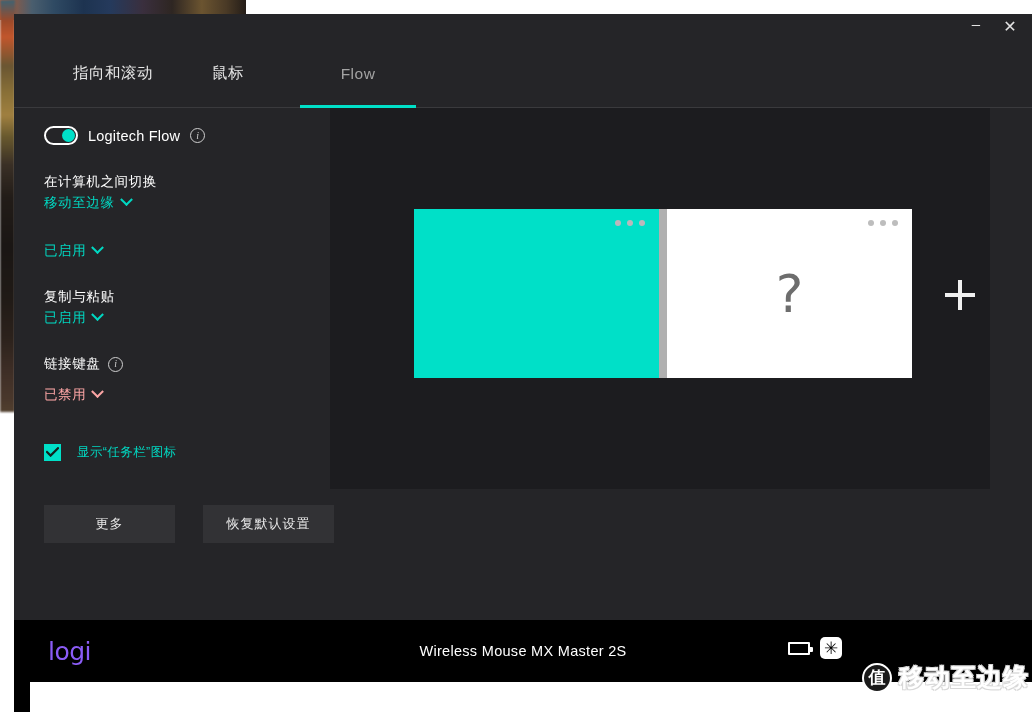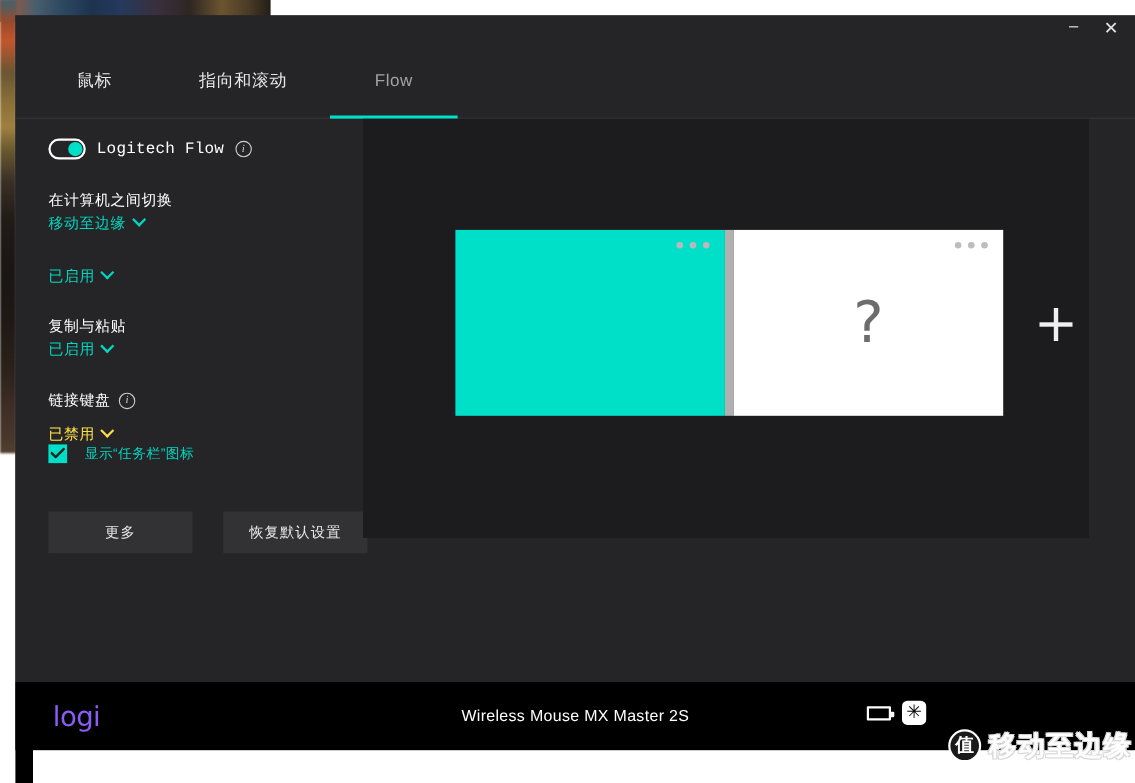--- a/index.html
+++ b/index.html
@@ -143,21 +143,20 @@
     position: absolute;
     right: 1px; top: 1px;
     width: 13px; height: 13px;
     border-radius: 50%;
     background: #00e0c8;
   }
   .toggle-label {
     font-size: 14.5px;
     color: #ffffff;
     letter-spacing: 0.2px;
-    font-family: Liberation Mono, monospace;
   }
   .info-icon {
     width: 15px; height: 15px;
     border: 1.4px solid #cfcfcf;
     border-radius: 50%;
     display: inline-flex;
     align-items: center; justify-content: center;
     font-size: 10px;
     font-style: italic;
     font-family: "Liberation Serif", serif;
@@ -180,33 +179,34 @@
   .setting-value {
     margin-top: 2px;
     font-size: 13.5px;
     color: #00d8c2;
     letter-spacing: 0.6px;
     display: inline-flex;
     align-items: center;
     gap: 7px;
     cursor: pointer;
   }
-  .setting-value.disabled { color: #fde047; margin-top: 12px; }
+  .setting-value.disabled { color: #fca5a5; margin-top: 12px; }
   .chev {
     width: 9px; height: 9px;
     border-right: 2px solid currentColor;
     border-bottom: 2px solid currentColor;
     transform: rotate(45deg) translate(-2px,-2px);
     display: inline-block;
   }
 
   .checkbox-row {
     display: flex;
     align-items: center;
     gap: 16px;
+    margin-top: 40px;
   }
   .checkbox {
     width: 17px; height: 17px;
     background: #00e0c8;
     display: flex; align-items: center; justify-content: center;
     cursor: pointer;
     flex: none;
   }
   .checkbox svg { display: block; }
   .checkbox-label {
@@ -400,22 +400,22 @@
 
 <div id="app-window">
 
   <div id="titlebar">
     <div class="win-btn" id="btn-minimize">–</div>
     <div class="win-btn" id="btn-close">✕</div>
   </div>
 
   <div id="tabbar">
     <div id="tabs">
+      <div class="tab tab-1">指向和滚动</div>
       <div class="tab tab-0">鼠标</div>
-      <div class="tab tab-1">指向和滚动</div>
       <div class="tab tab-2 active">Flow</div>
     </div>
   </div>
 
   <div id="content">
 
     <div id="settings-col">
 
       <div class="toggle-row">
         <div class="switch">

